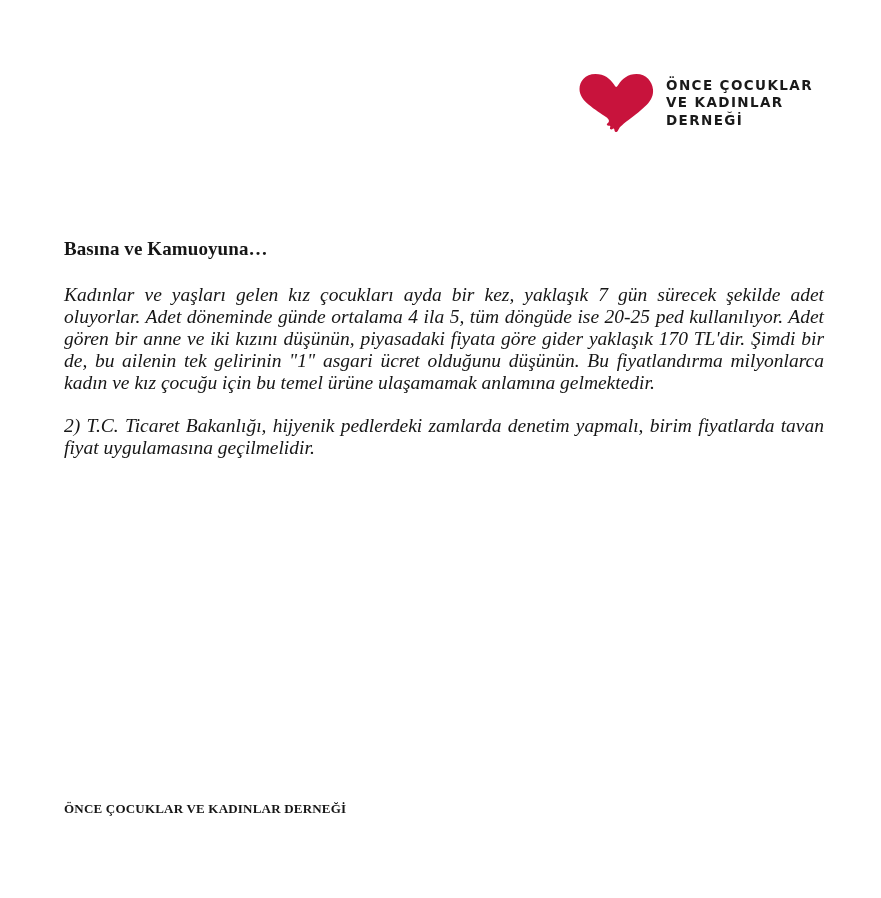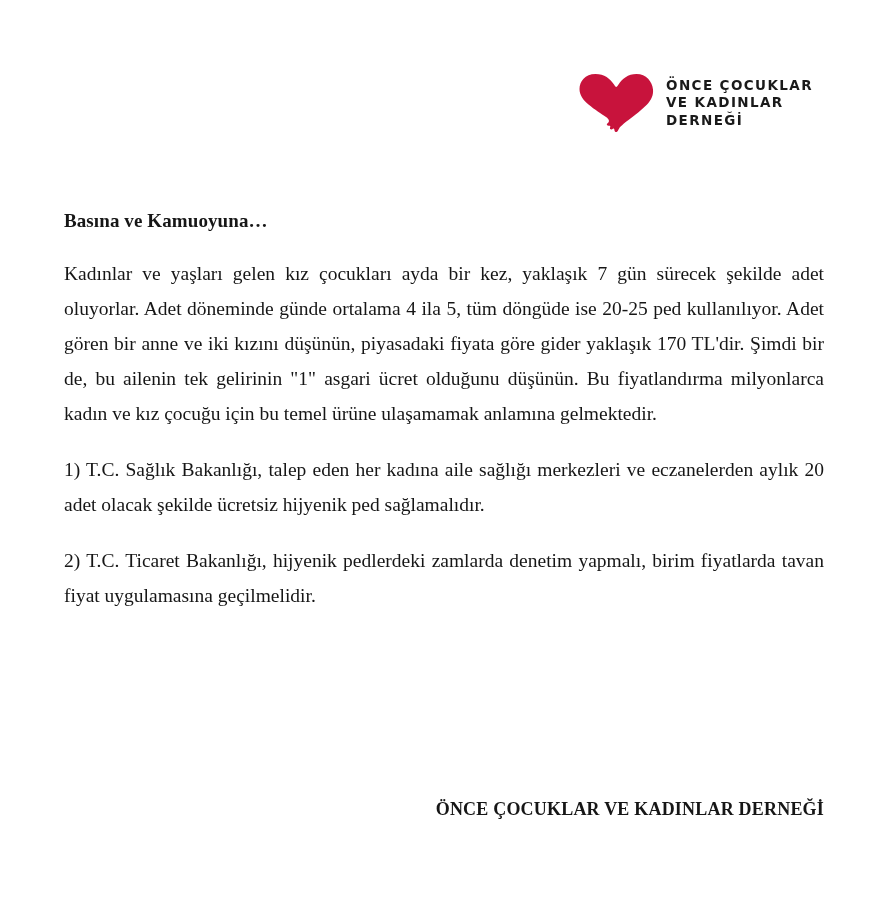--- a/index.html
+++ b/index.html
@@ -45,47 +45,48 @@
     letter-spacing: 1.4px;
     color: #1a1a1a;
     white-space: nowrap;
     text-transform: uppercase;
   }
   .logo-wordmark .ln { display: block; }
 
   
   .doc-body {
     position: absolute;
-    top: 208px;
+    top: 236px;
     left: 64px;
     width: 760px;
   }
   .doc-heading {
     font-size: 19px;
     font-weight: bold;
     line-height: 26px;
     margin: 0 0 22px 0;
     letter-spacing: 0.1px;
   }
   .para {
     font-size: 19.5px;
-    line-height: 35px;
+    line-height: 22px;
     text-align: justify;
     margin: 0 0 21px 0;
     hyphens: none;
+    font-style: italic;
   }
   .para:last-child { margin-bottom: 0; }
 
   .signature {
     position: absolute;
     top: 797px;
     left: 64px;
     width: 760px;
-    text-align: right;
-    font-size: 18px;
+    text-align: left;
+    font-size: 13px;
     font-weight: bold;
     letter-spacing: 0.2px;
     line-height: 24px;
   }
 </style>
 </head>
 <body>
 
 <div class="page">
 
@@ -96,19 +97,18 @@
     <div class="logo-wordmark">
       <span class="ln">ÖNCE ÇOCUKLAR</span>
       <span class="ln">VE KADINLAR</span>
       <span class="ln">DERNEĞİ</span>
     </div>
   </div>
 
   <div class="doc-body">
     <p class="doc-heading">Basına ve Kamuoyuna…</p>
     <p class="para">Kadınlar ve yaşları gelen kız çocukları ayda bir kez, yaklaşık 7 gün sürecek şekilde adet oluyorlar. Adet döneminde günde ortalama 4 ila 5, tüm döngüde ise 20-25 ped kullanılıyor. Adet gören bir anne ve iki kızını düşünün, piyasadaki fiyata göre gider yaklaşık 170 TL'dir. Şimdi bir de, bu ailenin tek gelirinin "1" asgari ücret olduğunu düşünün. Bu fiyatlandırma milyonlarca kadın ve kız çocuğu için bu temel ürüne ulaşamamak anlamına gelmektedir.</p>
-    <p class="para">1) T.C. Sağlık Bakanlığı, talep eden her kadına aile sağlığı merkezleri ve eczanelerden aylık 20 adet olacak şekilde ücretsiz hijyenik ped sağlamalıdır.</p>
     <p class="para">2) T.C. Ticaret Bakanlığı, hijyenik pedlerdeki zamlarda denetim yapmalı, birim fiyatlarda tavan fiyat uygulamasına geçilmelidir.</p>
   </div>
 
   <div class="signature">ÖNCE ÇOCUKLAR VE KADINLAR DERNEĞİ</div>
 
 </div>
 
 </body></html>

